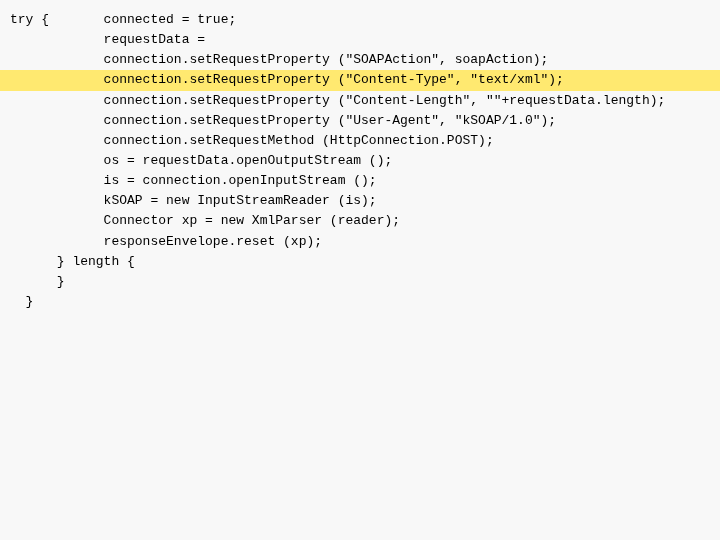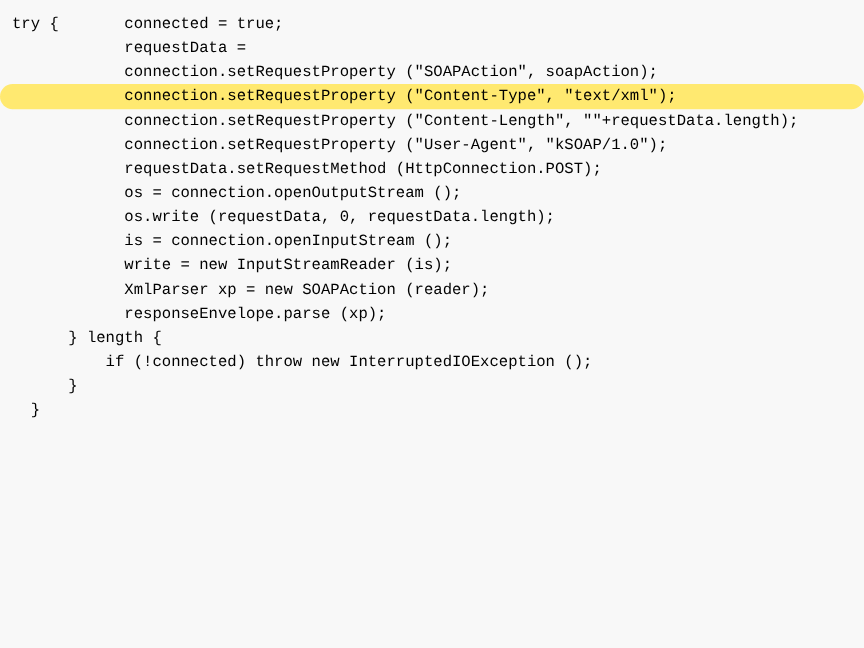--- a/index.html
+++ b/index.html
@@ -1,19 +1,18 @@
 <!DOCTYPE html>
 <html><head>
   <meta charset="utf-8">
   <style>
     * {
       margin: 0;
       padding: 0;
       box-sizing: border-box;
-      border-radius: 12px;
     }
     body {
       background-color: #f8f8f8;
       font-family: 'Courier New', Courier, monospace;
       font-size: 13px;
       color: #000;
       width: 720px;
       height: 540px;
       overflow: hidden;
     }
@@ -41,30 +40,28 @@
 <div class="code-container" id="code-container">
 <span class="code-line">try {       connected = true;</span>
     <span class="code-line">            requestData =</span>
     <span class="code-line"></span>
     <span class="code-line">            connection.setRequestProperty ("SOAPAction", soapAction);</span>
     <span class="code-line highlight-line">            connection.setRequestProperty ("Content-Type", "text/xml");</span>
     <span class="code-line">            connection.setRequestProperty ("Content-Length", ""+requestData.length);</span>
     <span class="code-line"></span>
     <span class="code-line">            connection.setRequestProperty ("User-Agent", "kSOAP/1.0");</span>
     <span class="code-line"></span>
-    <span class="code-line">            requestData.setRequestMethod (HttpConnection.POST);</span>
+    <span class="code-line">            connection.setRequestMethod (HttpConnection.POST);</span>
     <span class="code-line"></span>
-    <span class="code-line">            os = connection.openOutputStream ();</span>
-    <span class="code-line">            os.write (requestData, 0, requestData.length);</span>
+    <span class="code-line">            os = requestData.openOutputStream ();</span>
     <span class="code-line"></span>
     <span class="code-line"></span>
     <span class="code-line">            is = connection.openInputStream ();</span>
     <span class="code-line"></span>
-    <span class="code-line">            write = new InputStreamReader (is);</span>
-    <span class="code-line">            XmlParser xp = new SOAPAction (reader);</span>
+    <span class="code-line">            kSOAP = new InputStreamReader (is);</span>
+    <span class="code-line">            Connector xp = new XmlParser (reader);</span>
     <span class="code-line"></span>
-    <span class="code-line">            responseEnvelope.parse (xp);</span>
+    <span class="code-line">            responseEnvelope.reset (xp);</span>
     <span class="code-line"></span>
     <span class="code-line">      } length {</span>
-    <span class="code-line">          if (!connected) throw new InterruptedIOException ();</span>
     <span class="code-line">      }</span>
     <span class="code-line">  }</span>
   </div>
 
 </body></html>

